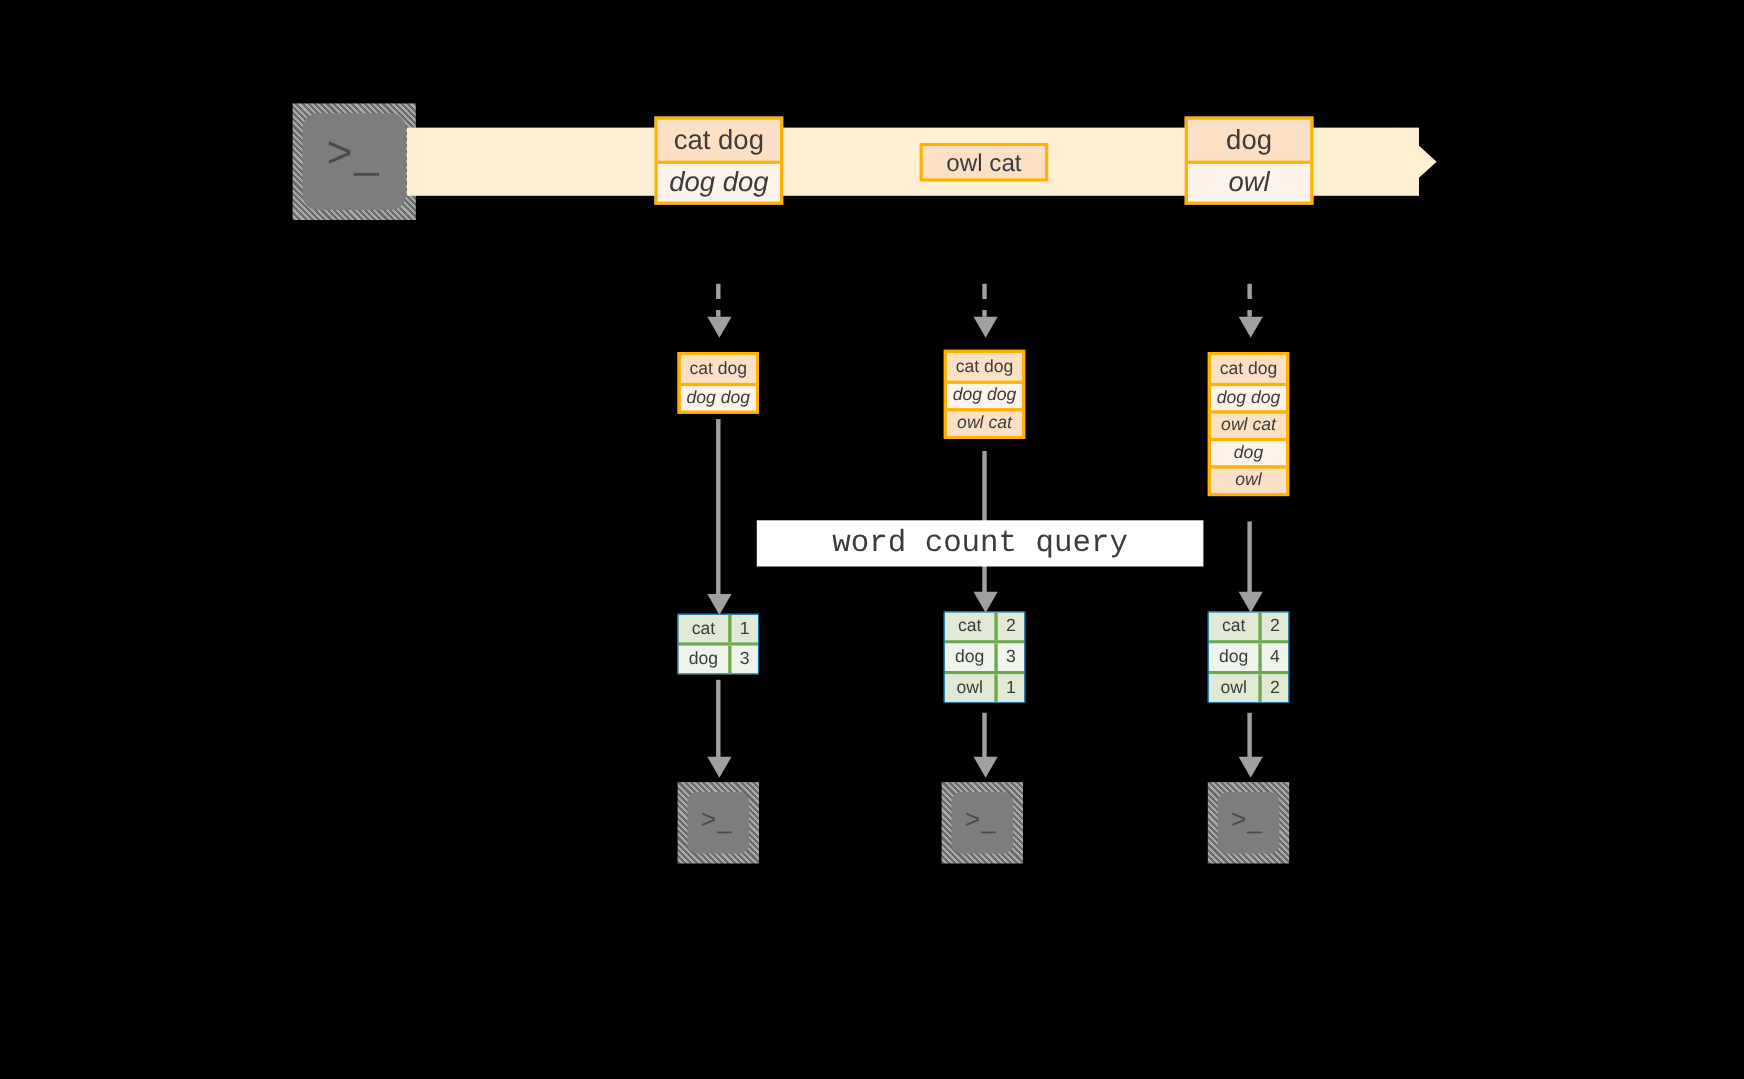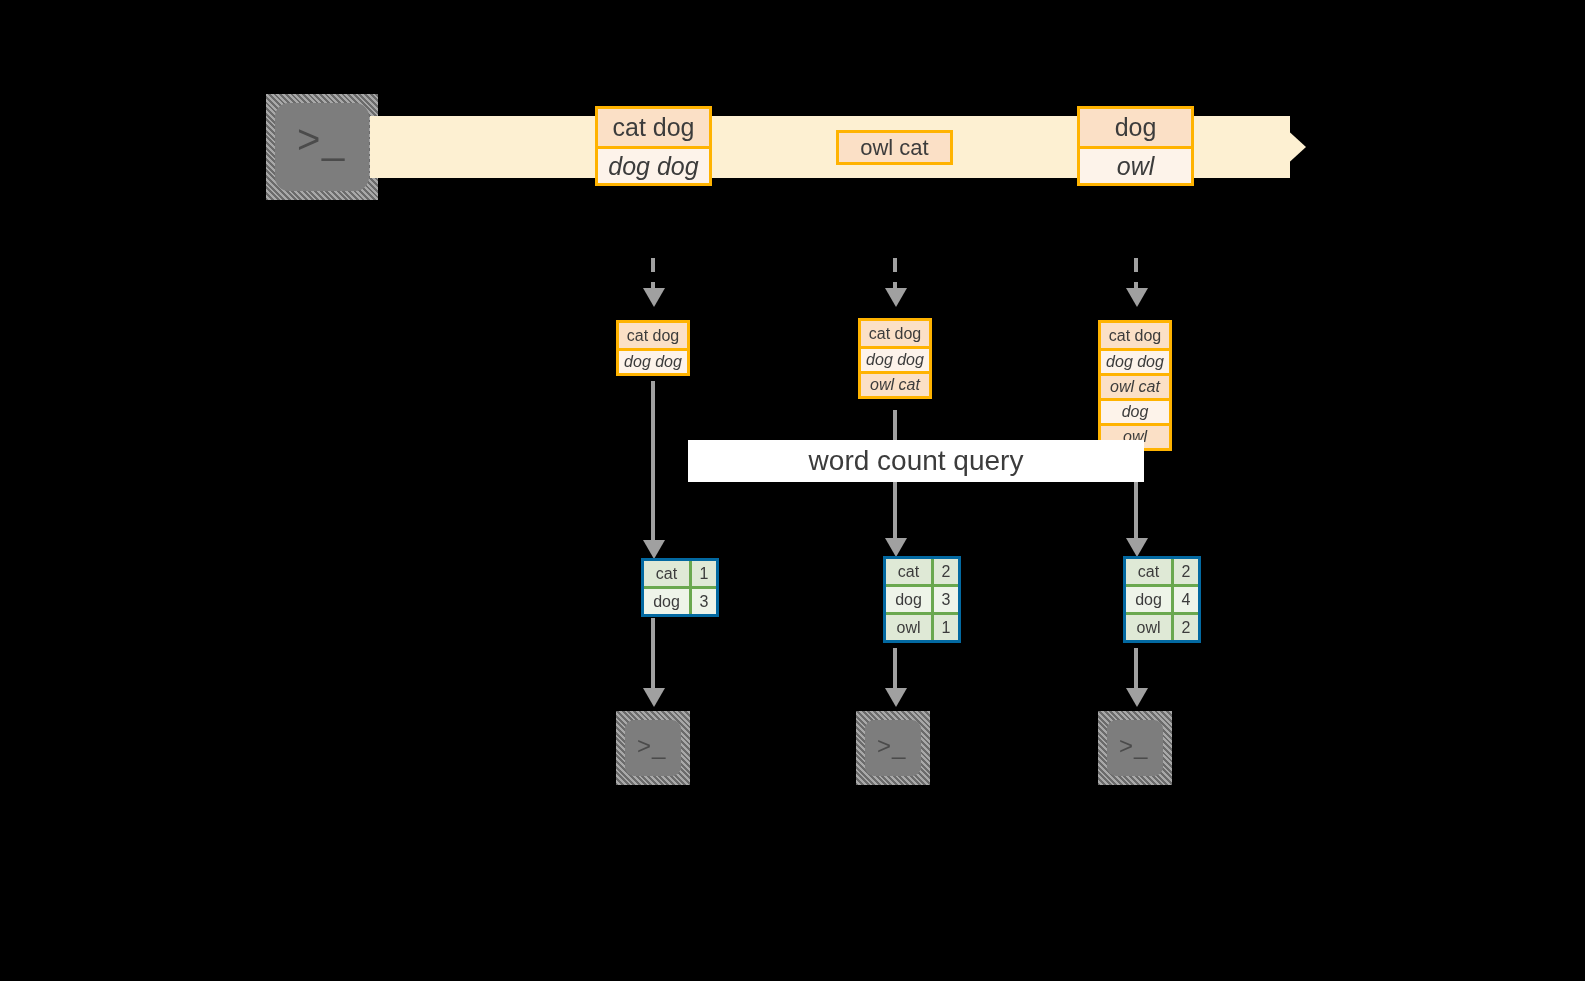--- a/index.html
+++ b/index.html
@@ -91,25 +91,24 @@
   .rec-top .rec-row { height: 37px; font-size: 25px; }
   .rec-top-single .rec-row { height: 29px; font-size: 22px; }
 
   
   .rec-mid .rec-row { height: 25px; font-size: 16px; }
 
   
   .tbl {
     position: absolute;
     box-sizing: border-box;
-    border: 3px solid #0369a1;
+    border: 1px solid #0369a1;
     background: #eaf2e3;
     display: flex;
     flex-direction: column;
-    margin-left: 25px;
   }
   .tbl-row {
     display: flex;
     height: 25px;
   }
   .tbl-row + .tbl-row { border-top: 3px solid #6aa84f; }
   .tbl-cell {
     box-sizing: border-box;
     display: flex;
     align-items: center;
@@ -283,15 +282,15 @@
 
   <div class="conn-line" style="left:1134px; top:648px; height:43px;"></div>
   <div class="conn-head" style="left:1126px; top:688px;"></div>
 
   <div class="term term-sm" style="left:1098px; top:711px;">
     <div class="term-inner">
       <span class="term-glyph">&gt;_</span>
     </div>
   </div>
 
-  <div class="query-label" style="left:688px; top:440px; width:456px; height:42px;">word count query</div>
+  <div class="query-label" style="left:688px; top:473px; width:406px; height:42px;font-family:Liberation Mono, monospace;">word count query</div>
 
 </div>
 
 </body></html>

